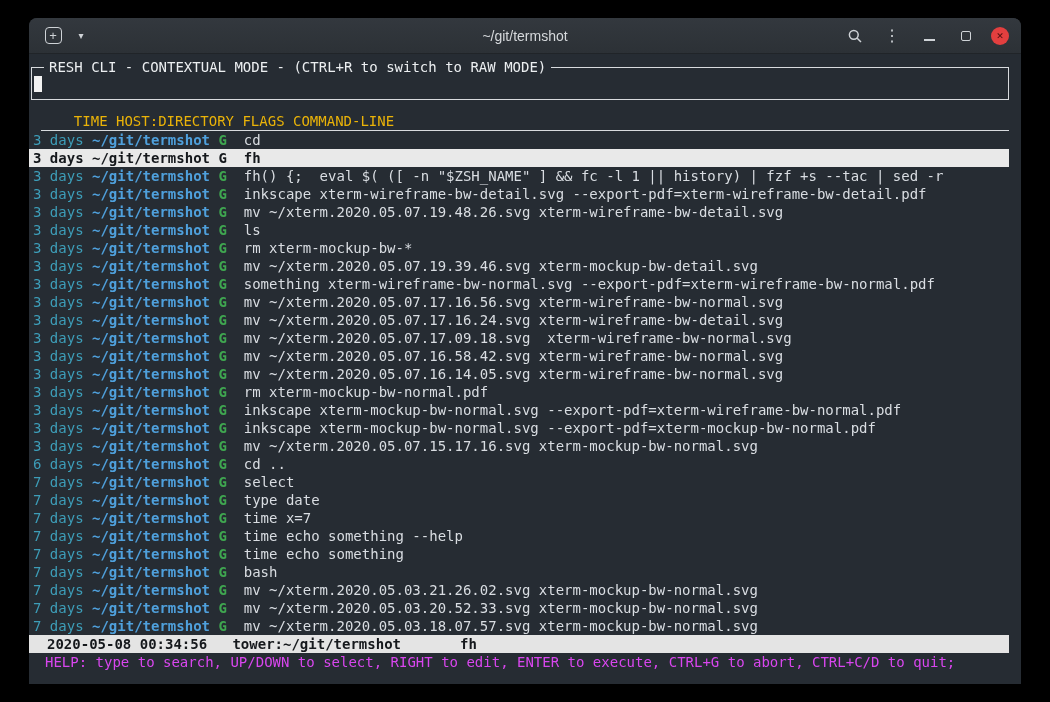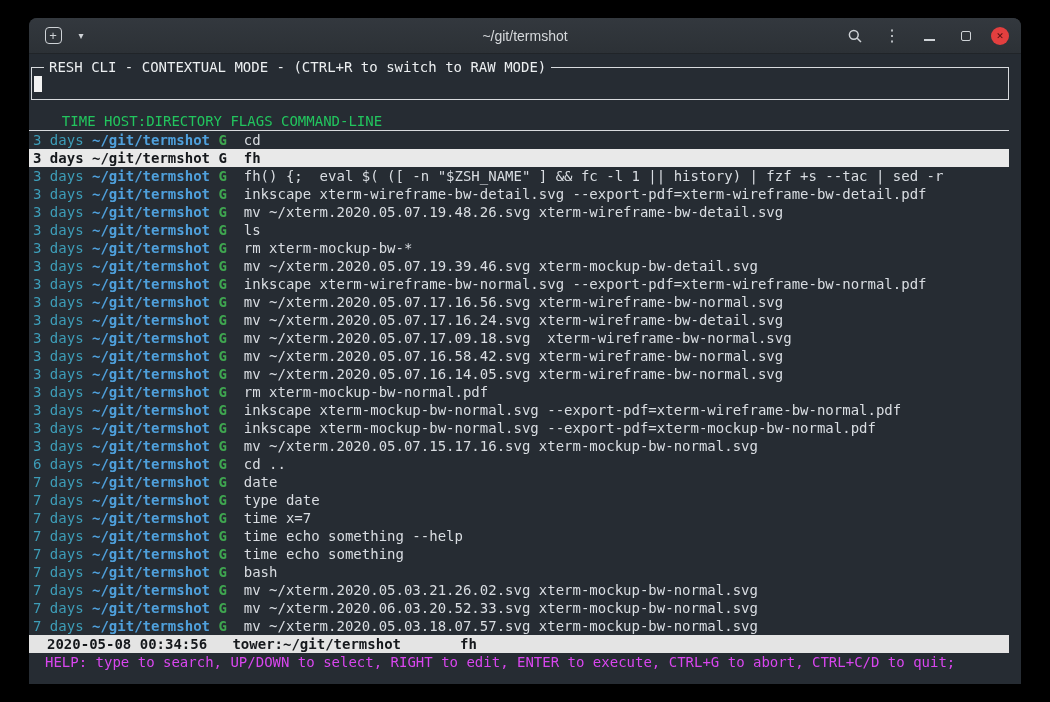--- a/index.html
+++ b/index.html
@@ -31,21 +31,21 @@
   .close-btn{ width:18px; height:18px; border-radius:50%; background:var(--close); border:none;
               display:flex; align-items:center; justify-content:center; color:#4a0d0d; font-size:9px; }
   
   .terminal{ flex:1; background:var(--terminal-bg); color:var(--command-fg);
              font-size:14px; line-height:18px; padding-top:4px; overflow:hidden; }
   .resh-box{ margin:9px 12px 0 2px; height:33px; border:1px solid var(--border); position:relative; }
   .resh-title{ position:absolute; top:-10px; left:12px; background:var(--terminal-bg);
                padding:0 5px; color:#eceff1; white-space:pre;text-align:right; }
   .resh-input{ position:absolute; left:2px; top:8px; right:4px; height:17px; }
   .cursor{ display:inline-block; width:8px; height:16px; background:#f2f2f2; vertical-align:top; }
-  .thead{ margin:12px 12px 0 0; padding-left:16px; white-space:pre; color:#22c55e;
+  .thead{ margin:12px 12px 0 12px; padding-left:16px; white-space:pre; color:#eab308;
           border-bottom:1px solid var(--border); }
   .row{ padding-left:4px; white-space:pre; height:18px; }
   .row .t{ color:var(--time-fg); }
   .row .d{ color:var(--directory-fg); font-weight:bold; }
   .row .f{ color:var(--flag-fg); font-weight:bold; }
   .row .c{ color:var(--command-fg); }
   .row.selected{ background:var(--selected-bg); margin-right:12px; font-weight:bold; }
   .row.selected .t, .row.selected .d, .row.selected .f, .row.selected .c{ color:var(--selected-fg); }
   .status{ background:var(--status-bg); color:var(--status-fg); font-weight:bold;
            padding-left:18px; margin-right:12px; height:18px; white-space:pre; }
@@ -105,39 +105,39 @@
 
     <div>
         <div class="row"><span class="t">3 days</span> <span class="d">~/git/termshot</span> <span class="f">G</span>  <span class="c">cd</span></div>
         <div class="row selected"><span class="t">3 days</span> <span class="d">~/git/termshot</span> <span class="f">G</span>  <span class="c">fh</span></div>
         <div class="row"><span class="t">3 days</span> <span class="d">~/git/termshot</span> <span class="f">G</span>  <span class="c">fh() {;  eval $( ([ -n "$ZSH_NAME" ] &amp;&amp; fc -l 1 || history) | fzf +s --tac | sed -r</span></div>
         <div class="row"><span class="t">3 days</span> <span class="d">~/git/termshot</span> <span class="f">G</span>  <span class="c">inkscape xterm-wireframe-bw-detail.svg --export-pdf=xterm-wireframe-bw-detail.pdf</span></div>
         <div class="row"><span class="t">3 days</span> <span class="d">~/git/termshot</span> <span class="f">G</span>  <span class="c">mv ~/xterm.2020.05.07.19.48.26.svg xterm-wireframe-bw-detail.svg</span></div>
         <div class="row"><span class="t">3 days</span> <span class="d">~/git/termshot</span> <span class="f">G</span>  <span class="c">ls</span></div>
         <div class="row"><span class="t">3 days</span> <span class="d">~/git/termshot</span> <span class="f">G</span>  <span class="c">rm xterm-mockup-bw-*</span></div>
         <div class="row"><span class="t">3 days</span> <span class="d">~/git/termshot</span> <span class="f">G</span>  <span class="c">mv ~/xterm.2020.05.07.19.39.46.svg xterm-mockup-bw-detail.svg</span></div>
-        <div class="row"><span class="t">3 days</span> <span class="d">~/git/termshot</span> <span class="f">G</span>  <span class="c">inkscape xterm-wireframe-bw-normal.svg --export-pdf=xterm-wireframe-bw-normal.pdf</span></div>
+        <div class="row"><span class="t">3 days</span> <span class="d">~/git/termshot</span> <span class="f">G</span>  <span class="c">something xterm-wireframe-bw-normal.svg --export-pdf=xterm-wireframe-bw-normal.pdf</span></div>
         <div class="row"><span class="t">3 days</span> <span class="d">~/git/termshot</span> <span class="f">G</span>  <span class="c">mv ~/xterm.2020.05.07.17.16.56.svg xterm-wireframe-bw-normal.svg</span></div>
         <div class="row"><span class="t">3 days</span> <span class="d">~/git/termshot</span> <span class="f">G</span>  <span class="c">mv ~/xterm.2020.05.07.17.16.24.svg xterm-wireframe-bw-detail.svg</span></div>
         <div class="row"><span class="t">3 days</span> <span class="d">~/git/termshot</span> <span class="f">G</span>  <span class="c">mv ~/xterm.2020.05.07.17.09.18.svg  xterm-wireframe-bw-normal.svg</span></div>
         <div class="row"><span class="t">3 days</span> <span class="d">~/git/termshot</span> <span class="f">G</span>  <span class="c">mv ~/xterm.2020.05.07.16.58.42.svg xterm-wireframe-bw-normal.svg</span></div>
         <div class="row"><span class="t">3 days</span> <span class="d">~/git/termshot</span> <span class="f">G</span>  <span class="c">mv ~/xterm.2020.05.07.16.14.05.svg xterm-wireframe-bw-normal.svg</span></div>
         <div class="row"><span class="t">3 days</span> <span class="d">~/git/termshot</span> <span class="f">G</span>  <span class="c">rm xterm-mockup-bw-normal.pdf</span></div>
         <div class="row"><span class="t">3 days</span> <span class="d">~/git/termshot</span> <span class="f">G</span>  <span class="c">inkscape xterm-mockup-bw-normal.svg --export-pdf=xterm-wireframe-bw-normal.pdf</span></div>
         <div class="row"><span class="t">3 days</span> <span class="d">~/git/termshot</span> <span class="f">G</span>  <span class="c">inkscape xterm-mockup-bw-normal.svg --export-pdf=xterm-mockup-bw-normal.pdf</span></div>
         <div class="row"><span class="t">3 days</span> <span class="d">~/git/termshot</span> <span class="f">G</span>  <span class="c">mv ~/xterm.2020.05.07.15.17.16.svg xterm-mockup-bw-normal.svg</span></div>
         <div class="row"><span class="t">6 days</span> <span class="d">~/git/termshot</span> <span class="f">G</span>  <span class="c">cd ..</span></div>
-        <div class="row"><span class="t">7 days</span> <span class="d">~/git/termshot</span> <span class="f">G</span>  <span class="c">date</span></div>
+        <div class="row"><span class="t">7 days</span> <span class="d">~/git/termshot</span> <span class="f">G</span>  <span class="c">select</span></div>
         <div class="row"><span class="t">7 days</span> <span class="d">~/git/termshot</span> <span class="f">G</span>  <span class="c">type date</span></div>
         <div class="row"><span class="t">7 days</span> <span class="d">~/git/termshot</span> <span class="f">G</span>  <span class="c">time x=7</span></div>
         <div class="row"><span class="t">7 days</span> <span class="d">~/git/termshot</span> <span class="f">G</span>  <span class="c">time echo something --help</span></div>
         <div class="row"><span class="t">7 days</span> <span class="d">~/git/termshot</span> <span class="f">G</span>  <span class="c">time echo something</span></div>
         <div class="row"><span class="t">7 days</span> <span class="d">~/git/termshot</span> <span class="f">G</span>  <span class="c">bash</span></div>
         <div class="row"><span class="t">7 days</span> <span class="d">~/git/termshot</span> <span class="f">G</span>  <span class="c">mv ~/xterm.2020.05.03.21.26.02.svg xterm-mockup-bw-normal.svg</span></div>
-        <div class="row"><span class="t">7 days</span> <span class="d">~/git/termshot</span> <span class="f">G</span>  <span class="c">mv ~/xterm.2020.06.03.20.52.33.svg xterm-mockup-bw-normal.svg</span></div>
+        <div class="row"><span class="t">7 days</span> <span class="d">~/git/termshot</span> <span class="f">G</span>  <span class="c">mv ~/xterm.2020.05.03.20.52.33.svg xterm-mockup-bw-normal.svg</span></div>
         <div class="row"><span class="t">7 days</span> <span class="d">~/git/termshot</span> <span class="f">G</span>  <span class="c">mv ~/xterm.2020.05.03.18.07.57.svg xterm-mockup-bw-normal.svg</span></div>
       </div>
 
     <div class="status"><span>2020-05-08 00:34:56</span><span class="loc">tower:~/git/termshot</span><span class="cmdv">fh</span></div>
 
     <div class="help">HELP: type to search, UP/DOWN to select, RIGHT to edit, ENTER to execute, CTRL+G to abort, CTRL+C/D to quit;</div>
 
   </div>
 </div>
 

